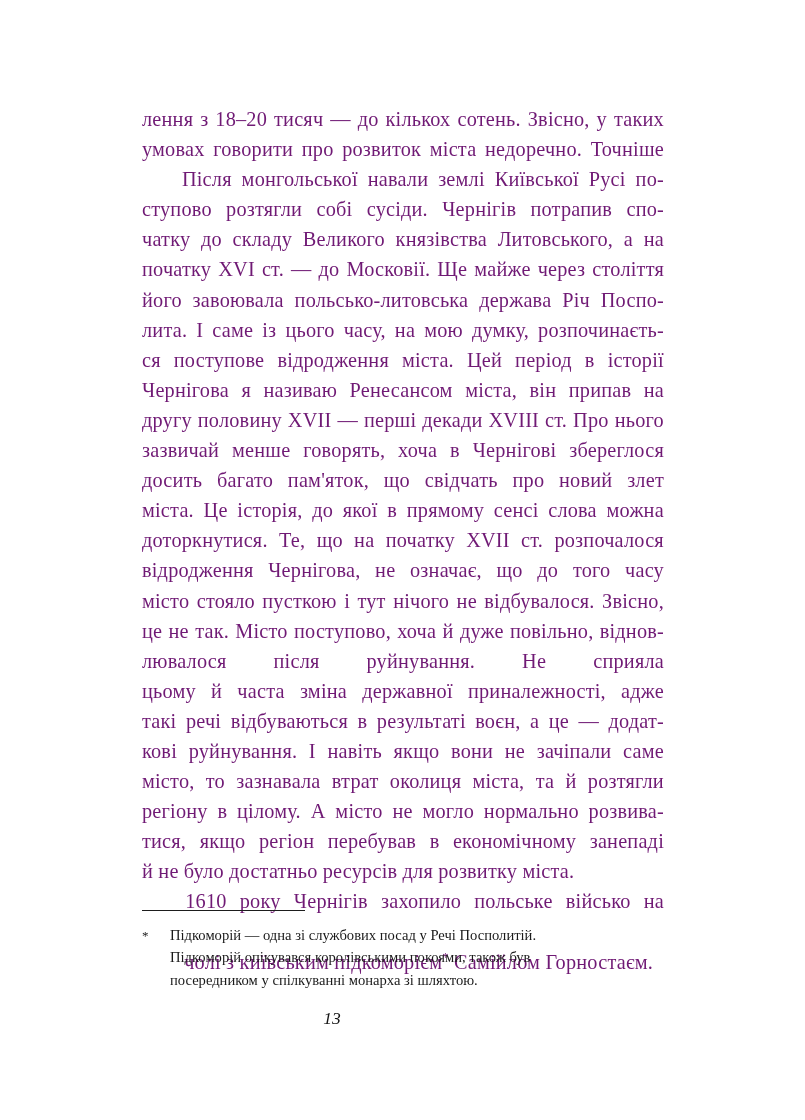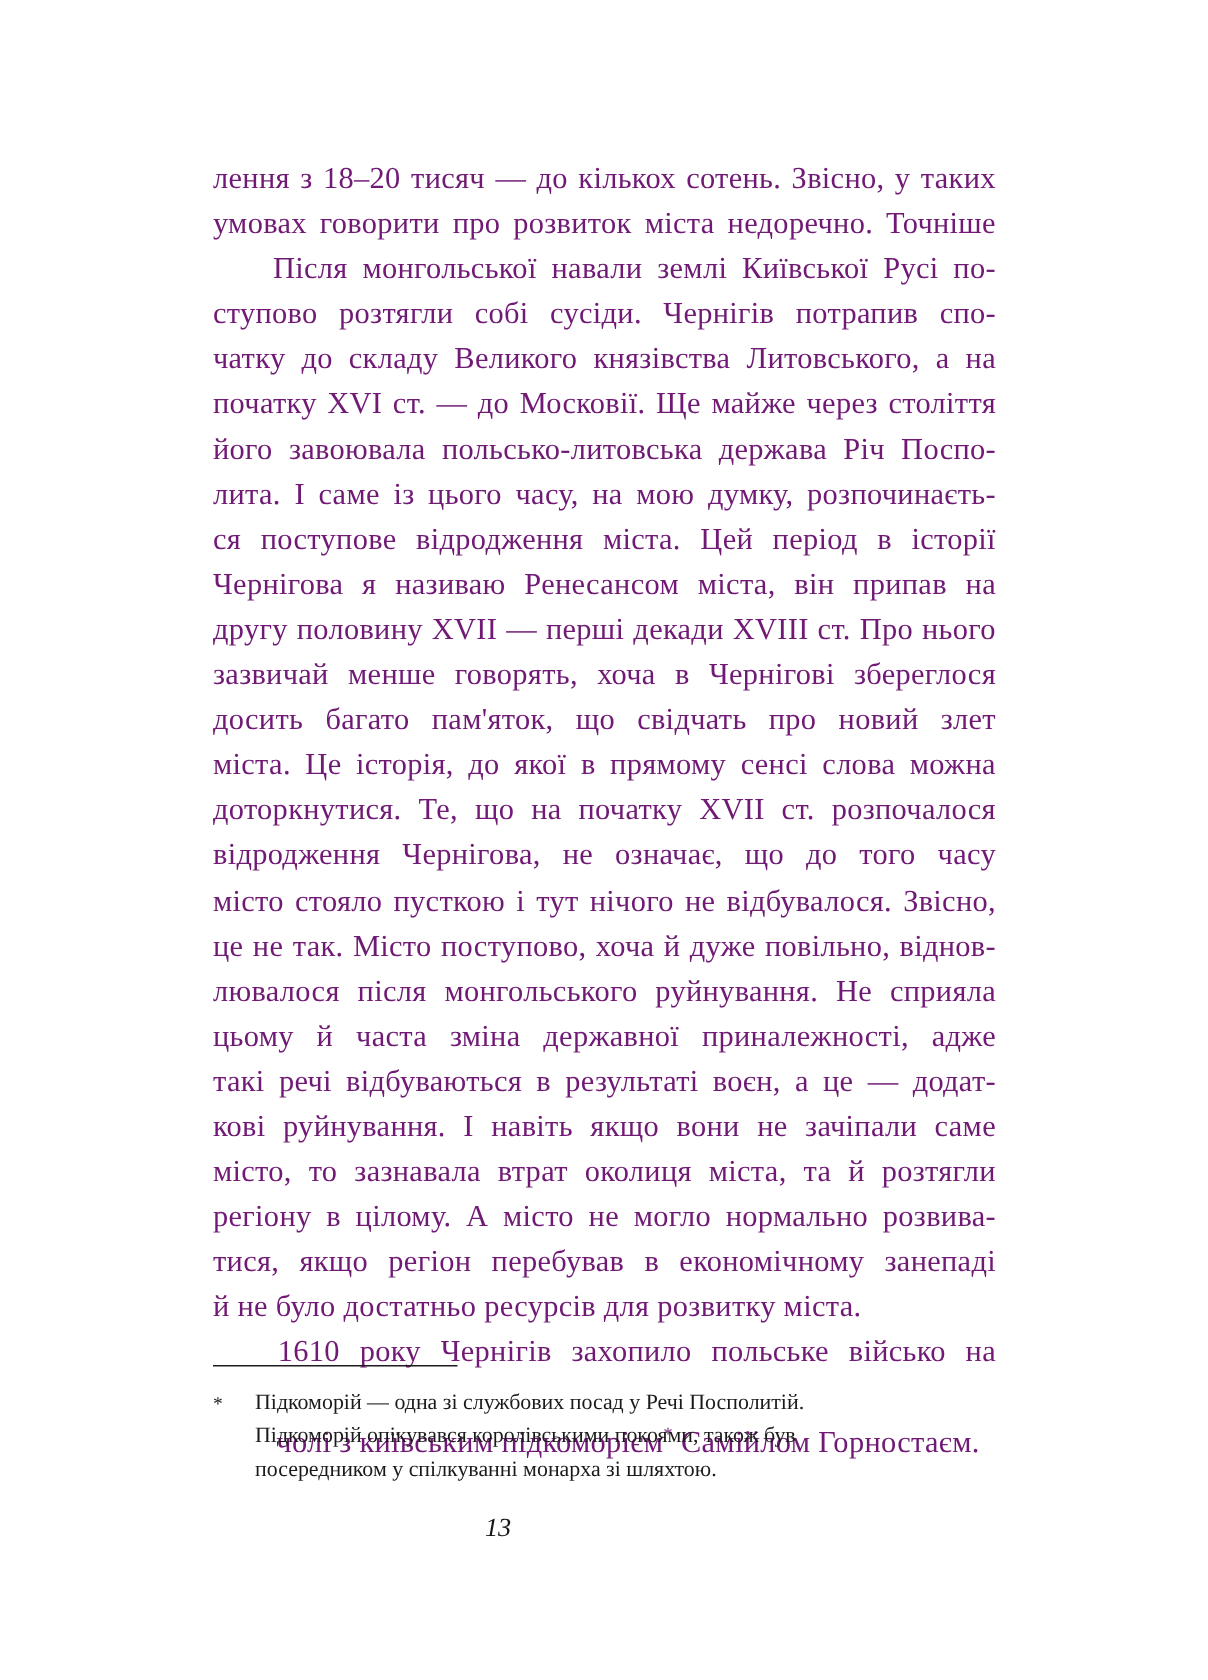--- a/index.html
+++ b/index.html
@@ -318,21 +318,20 @@
           <span>поступово,</span>
           <span>хоча</span>
           <span>й</span>
           <span>дуже</span>
           <span>повільно,</span>
           <span>віднов-</span>
         </span>
       <span class="line justify">
           <span>лювалося</span>
           <span>після</span>
-          <span>монгольського</span>
           <span>руйнування.</span>
           <span>Не</span>
           <span>сприяла</span>
         </span>
       <span class="line justify">
           <span>цьому</span>
           <span>й</span>
           <span>часта</span>
           <span>зміна</span>
           <span>державної</span>

